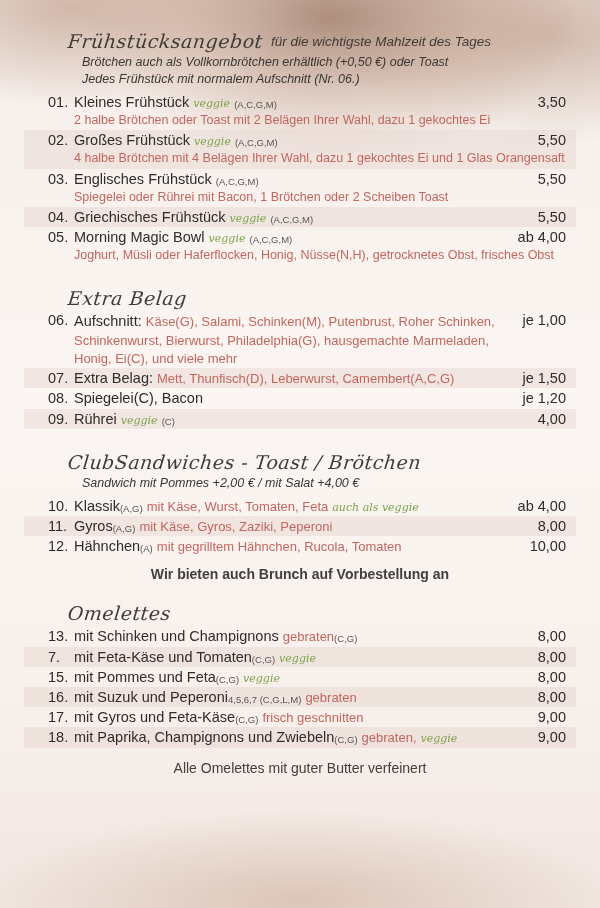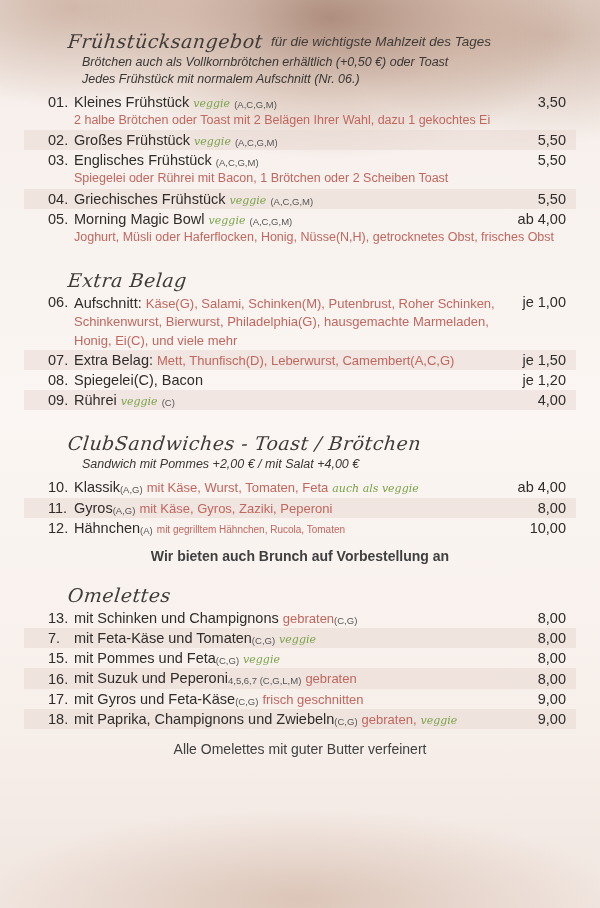--- a/index.html
+++ b/index.html
@@ -161,20 +161,21 @@
 
       <div class="row alt">
         <span class="num">02.</span>
         <span class="body">
           <span>Großes Frühstück</span>
           <span class="veggie">veggie</span>
           <span class="allerg">(A,C,G,M)</span>
         </span>
         <span class="price">5,50</span>
       </div>
+      <div class="desc alt-bg">4 halbe Brötchen mit 4 Belägen Ihrer Wahl, dazu 1 gekochtes Ei und 1 Glas Orangensaft</div>
 
       <div class="row">
         <span class="num">03.</span>
         <span class="body">
           <span>Englisches Frühstück</span>
           <span class="allerg">(A,C,G,M)</span>
         </span>
         <span class="price">5,50</span>
       </div>
       <div class="desc">Spiegelei oder Rührei mit Bacon, 1 Brötchen oder 2 Scheiben Toast</div>
@@ -275,21 +276,21 @@
           <span>Gyros</span><span class="allerg">(A,G)</span>
           <span class="red" style="font-size:13px">mit Käse, Gyros, Zaziki, Peperoni</span>
         </span>
         <span class="price">8,00</span>
       </div>
 
       <div class="row">
         <span class="num">12.</span>
         <span class="body">
           <span>Hähnchen</span><span class="allerg">(A)</span>
-          <span class="red" style="font-size:10px">mit gegrilltem Hähnchen, Rucola, Tomaten</span>
+          <span class="red" style="font-size:13px">mit gegrilltem Hähnchen, Rucola, Tomaten</span>
         </span>
         <span class="price">10,00</span>
       </div>
     </div>
 
     <div class="note-center">Wir bieten auch Brunch auf Vorbestellung an</div>
   </div>
 
   <div class="spacer-8"></div>
 

